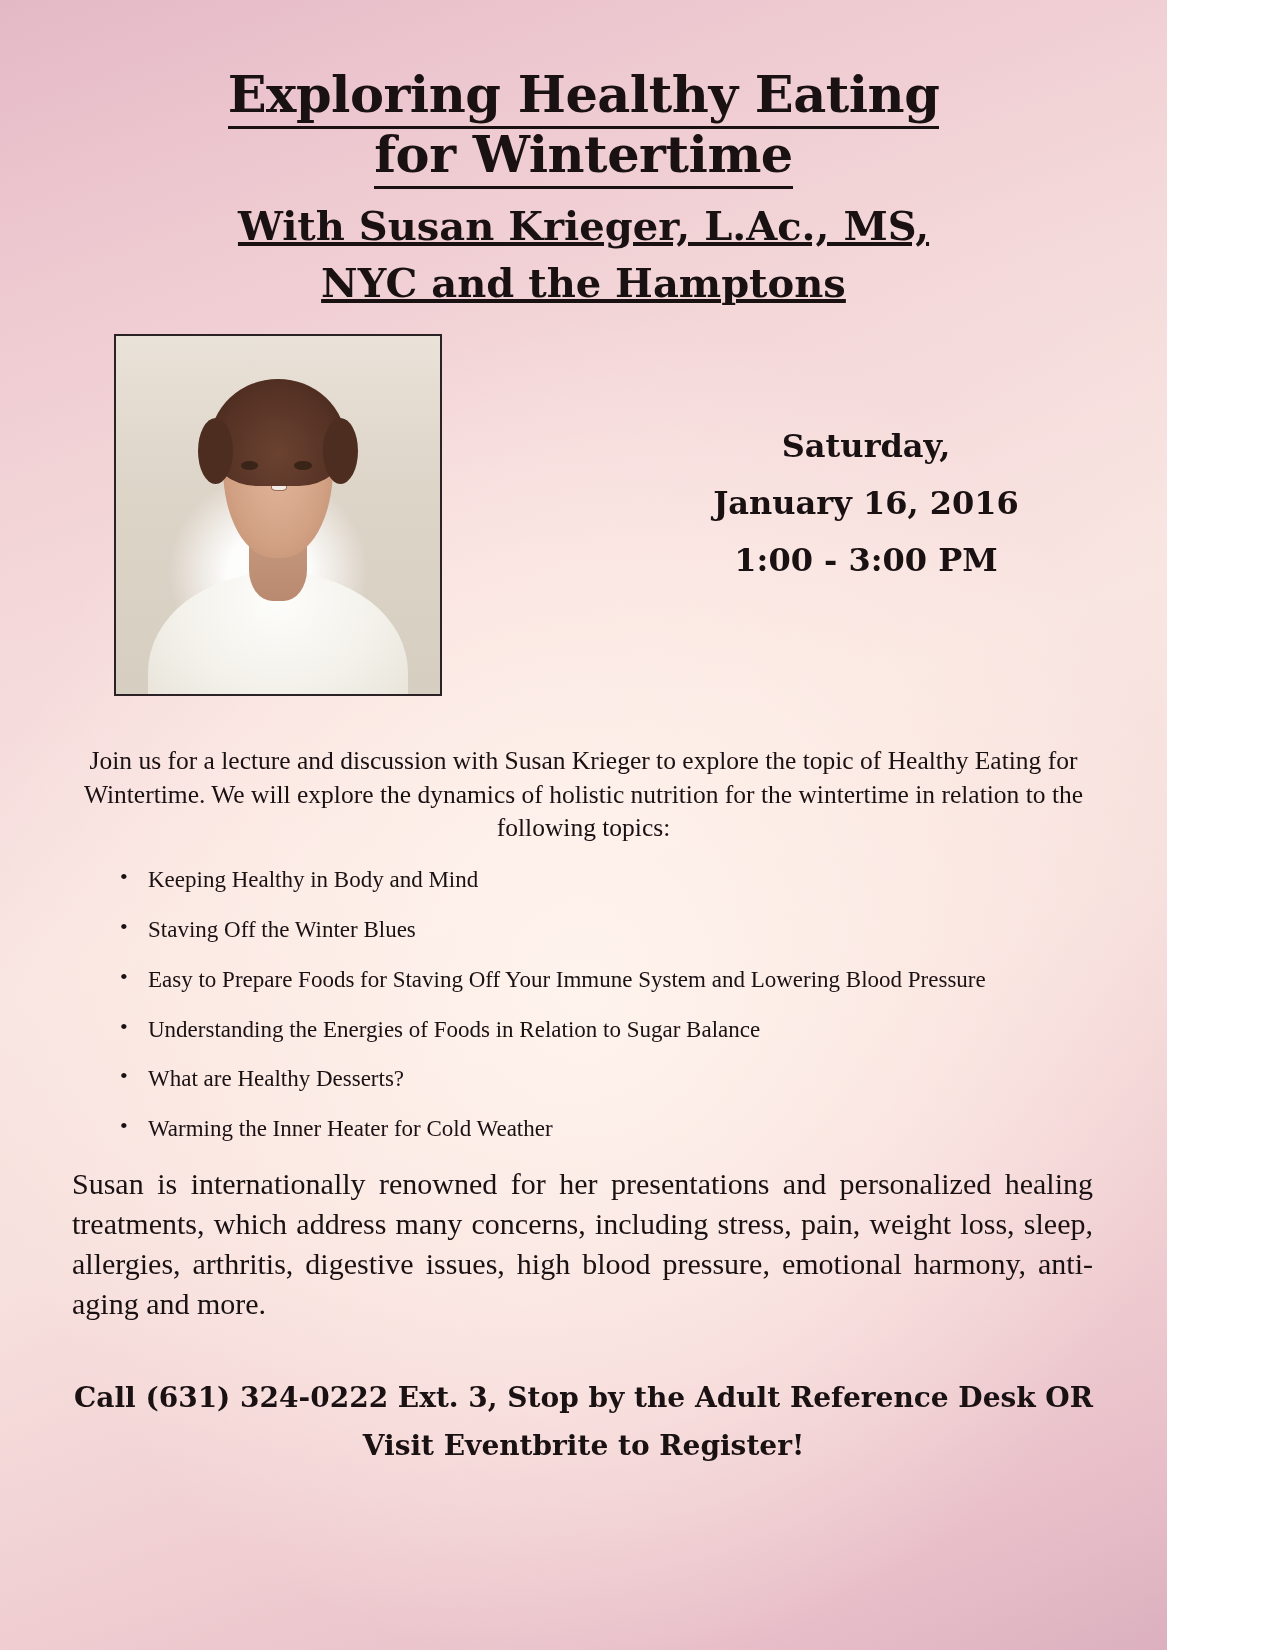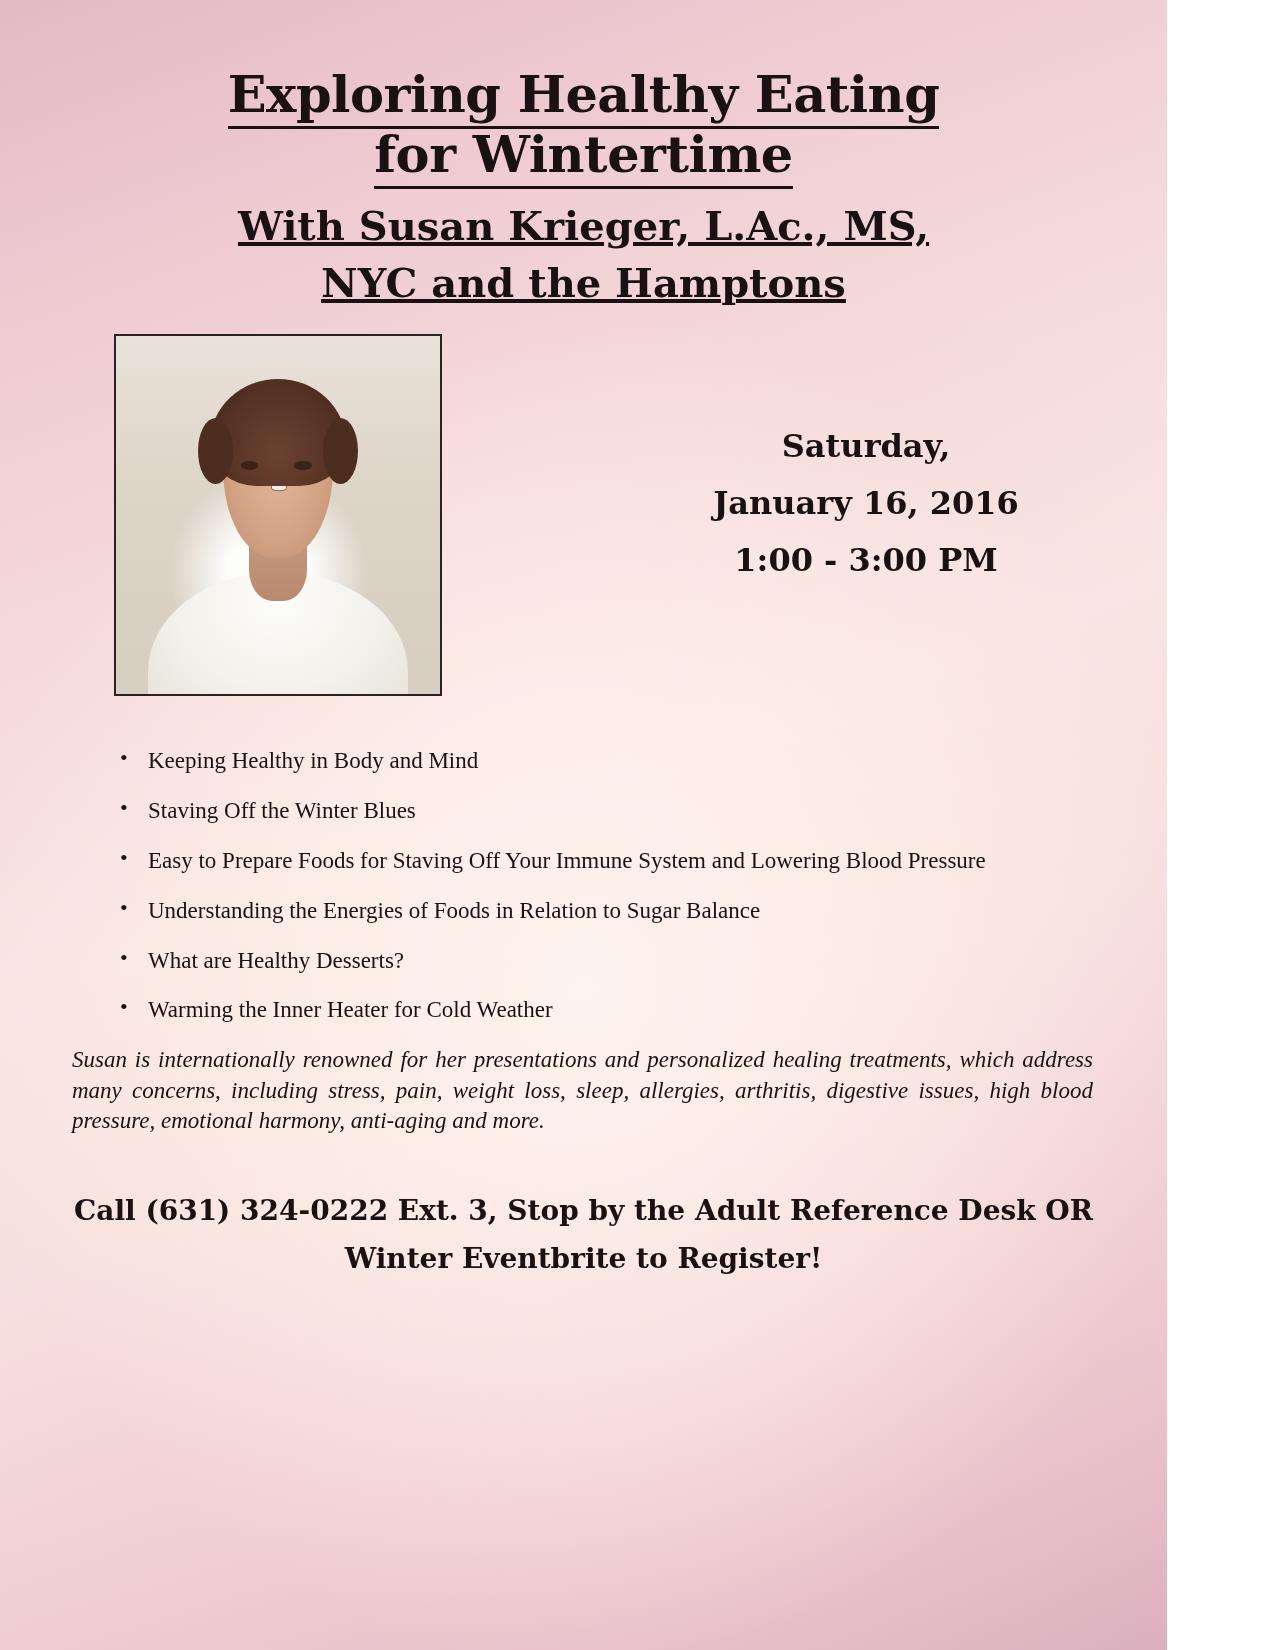--- a/index.html
+++ b/index.html
@@ -174,25 +174,24 @@
   }
   ul.topics li::before {
     content: "\2022";
     position: absolute;
     left: 0;
     top: -2px;
     font-size: 22px;
   }
   .bio {
     margin: 10px 40px 0 38px;
-    font-size: 23px;
+    font-size: 30px;
     line-height: 1.33;
     text-align: justify;
     text-justify: inter-word;
-    font-style: italic;
   }
   .cta {
     margin-top: 50px;
     text-align: center;
   }
   .cta div {
     font-family: "DejaVu Serif", "Liberation Serif", serif;
     font-weight: bold;
     font-size: 28px;
     line-height: 1.72;
@@ -223,30 +222,31 @@
         <div class="eye r"></div>
       </div>
     </div>
     <div class="when">
       <div>Saturday,</div>
       <div>January 16, 2016</div>
       <div>1:00 - 3:00 PM</div>
     </div>
   </div>
 
+  <div class="intro">Join us for a lecture and discussion with Susan Krieger to explore the topic of Healthy Eating for Wintertime.  We will explore the dynamics of holistic nutrition for the wintertime in relation to the following topics:</div>
 
   <ul class="topics">
     <li>Keeping Healthy in Body and Mind</li>
     <li>Staving  Off the Winter Blues</li>
     <li>Easy to Prepare Foods for Staving Off Your Immune System and Lowering Blood Pressure</li>
     <li>Understanding the Energies of Foods in Relation to Sugar Balance</li>
     <li>What are Healthy Desserts?</li>
     <li>Warming the Inner Heater for Cold Weather</li>
   </ul>
 
   <div class="bio"> Susan is internationally renowned for her presentations and personalized healing treatments, which address many concerns, including stress, pain, weight loss, sleep, allergies, arthritis, digestive issues, high blood pressure, emotional harmony, anti-aging and more.</div>
 
   <div class="cta">
     <div>Call (631) 324-0222 Ext. 3, Stop by the Adult Reference Desk OR</div>
-    <div>Winter Eventbrite to Register!</div>
+    <div>Visit Eventbrite to Register!</div>
   </div>
 
 </div>
 
 </body></html>

